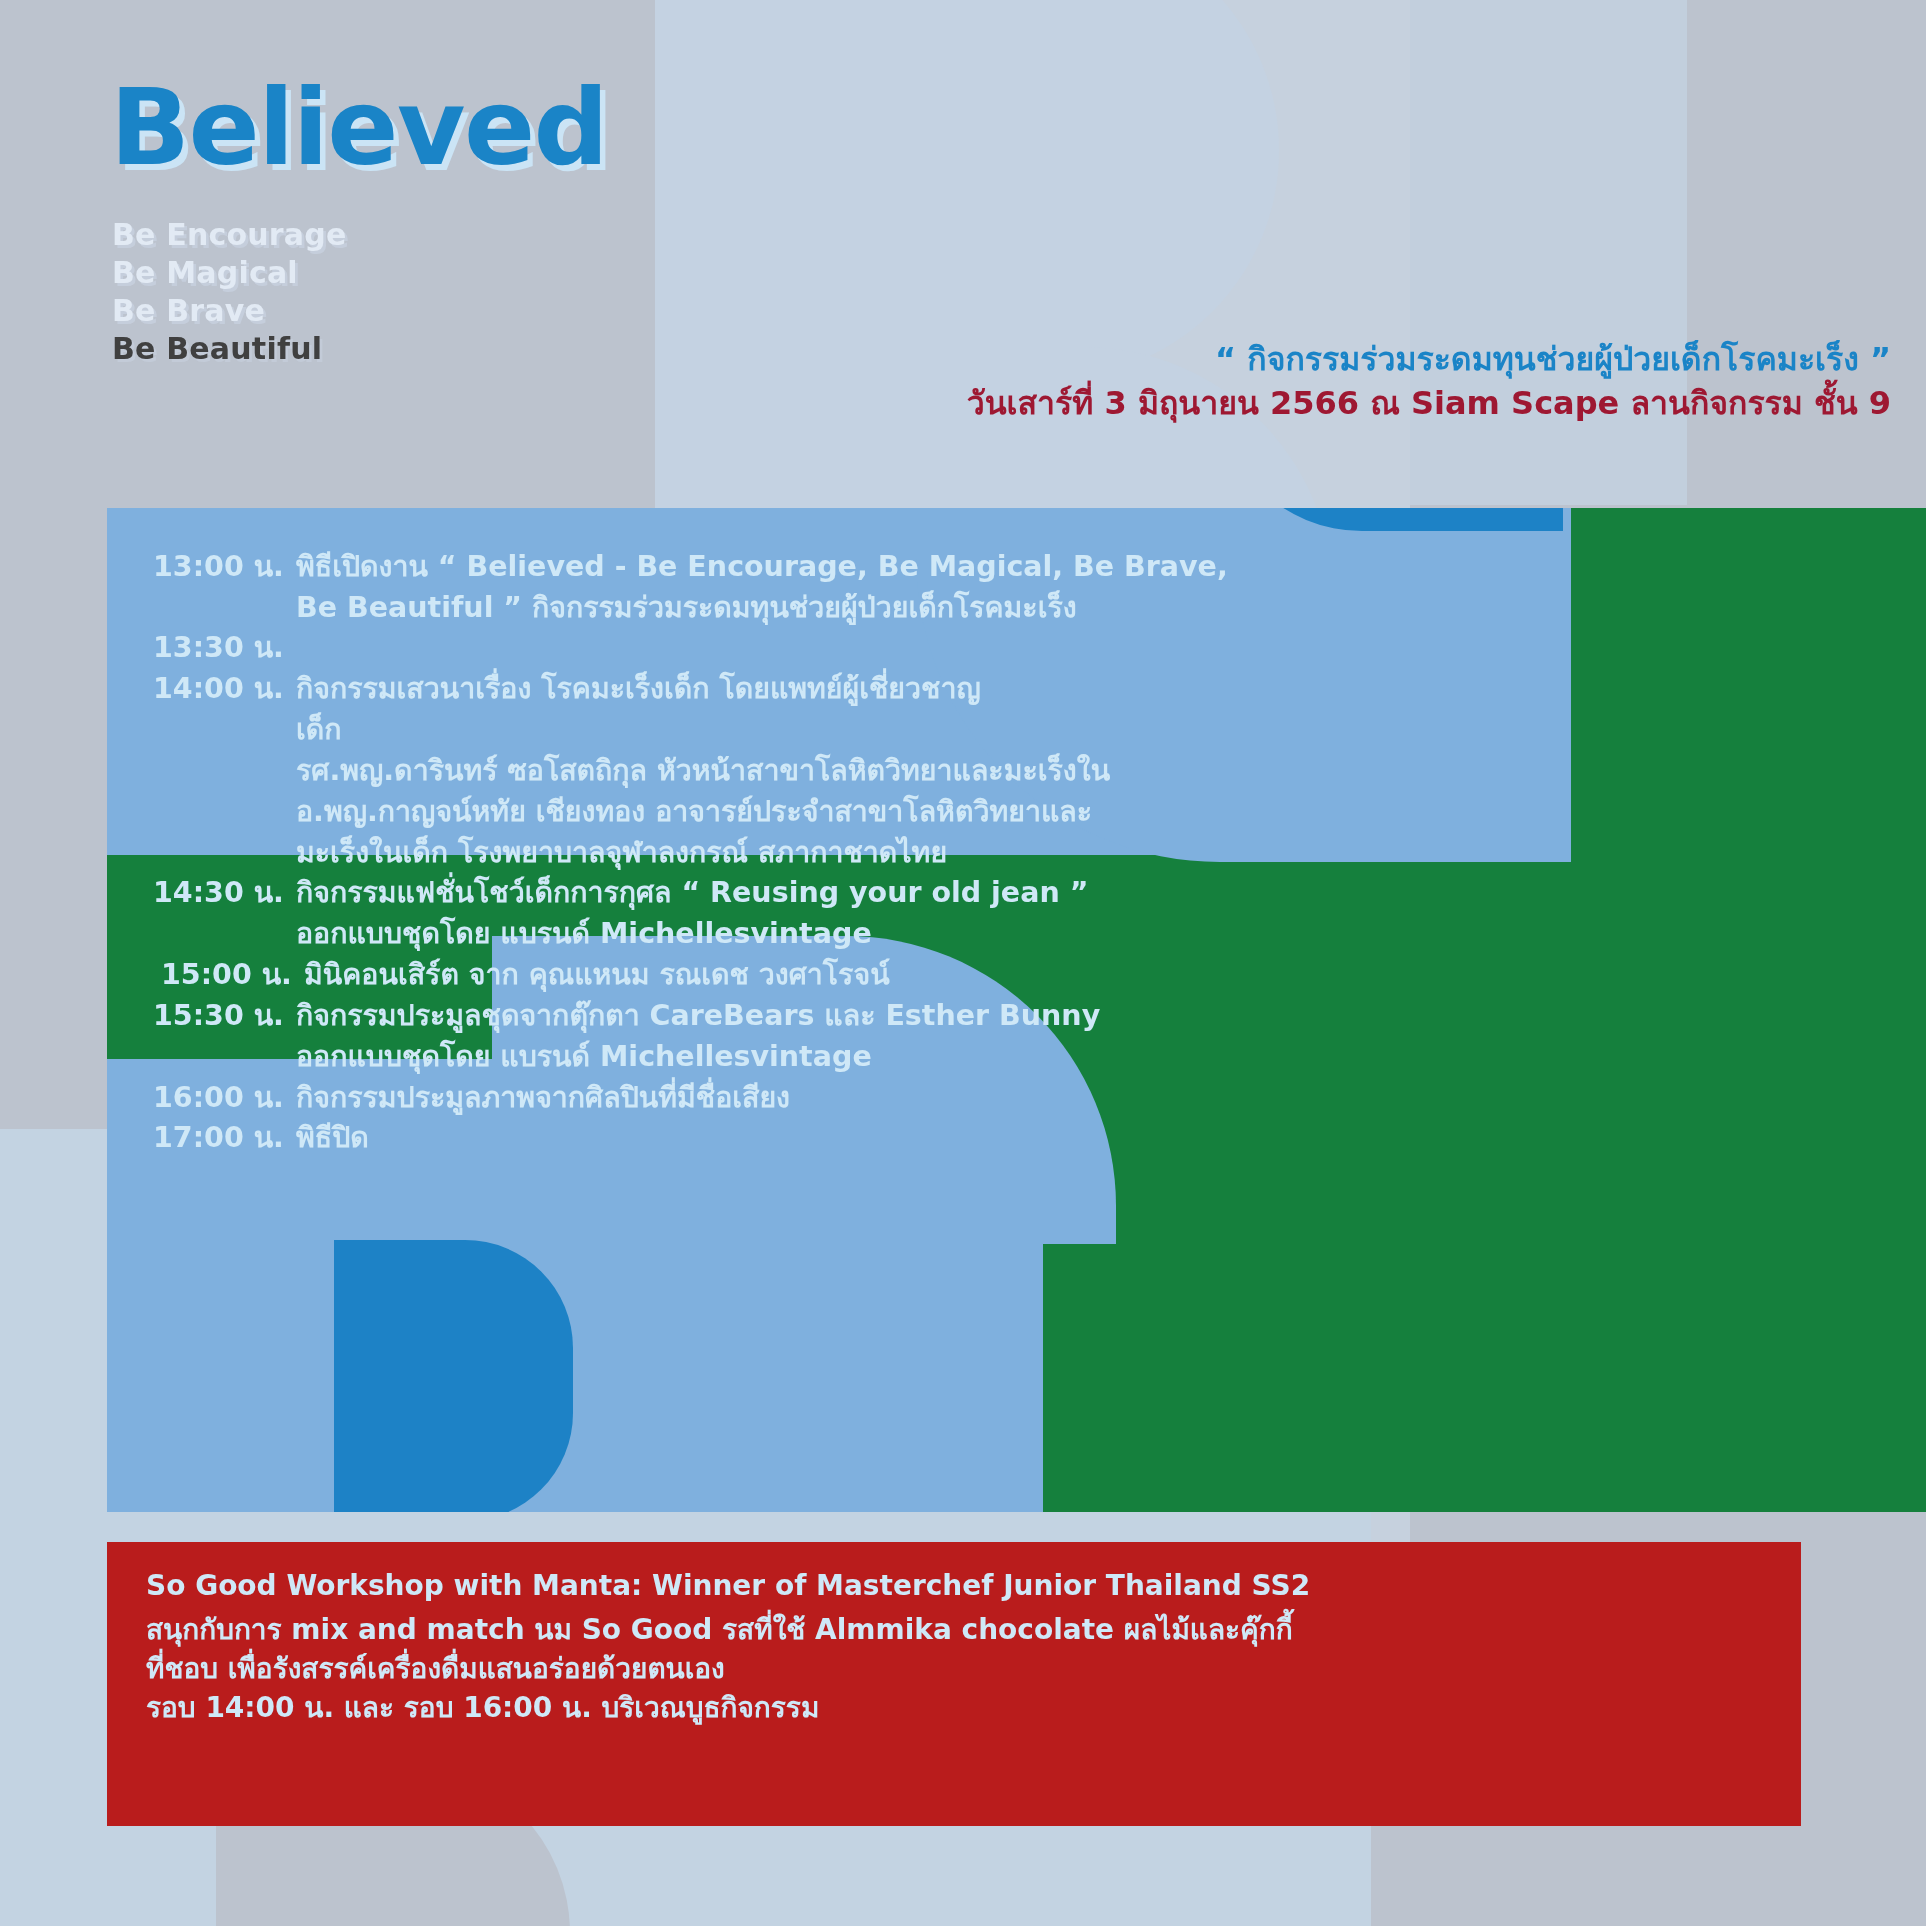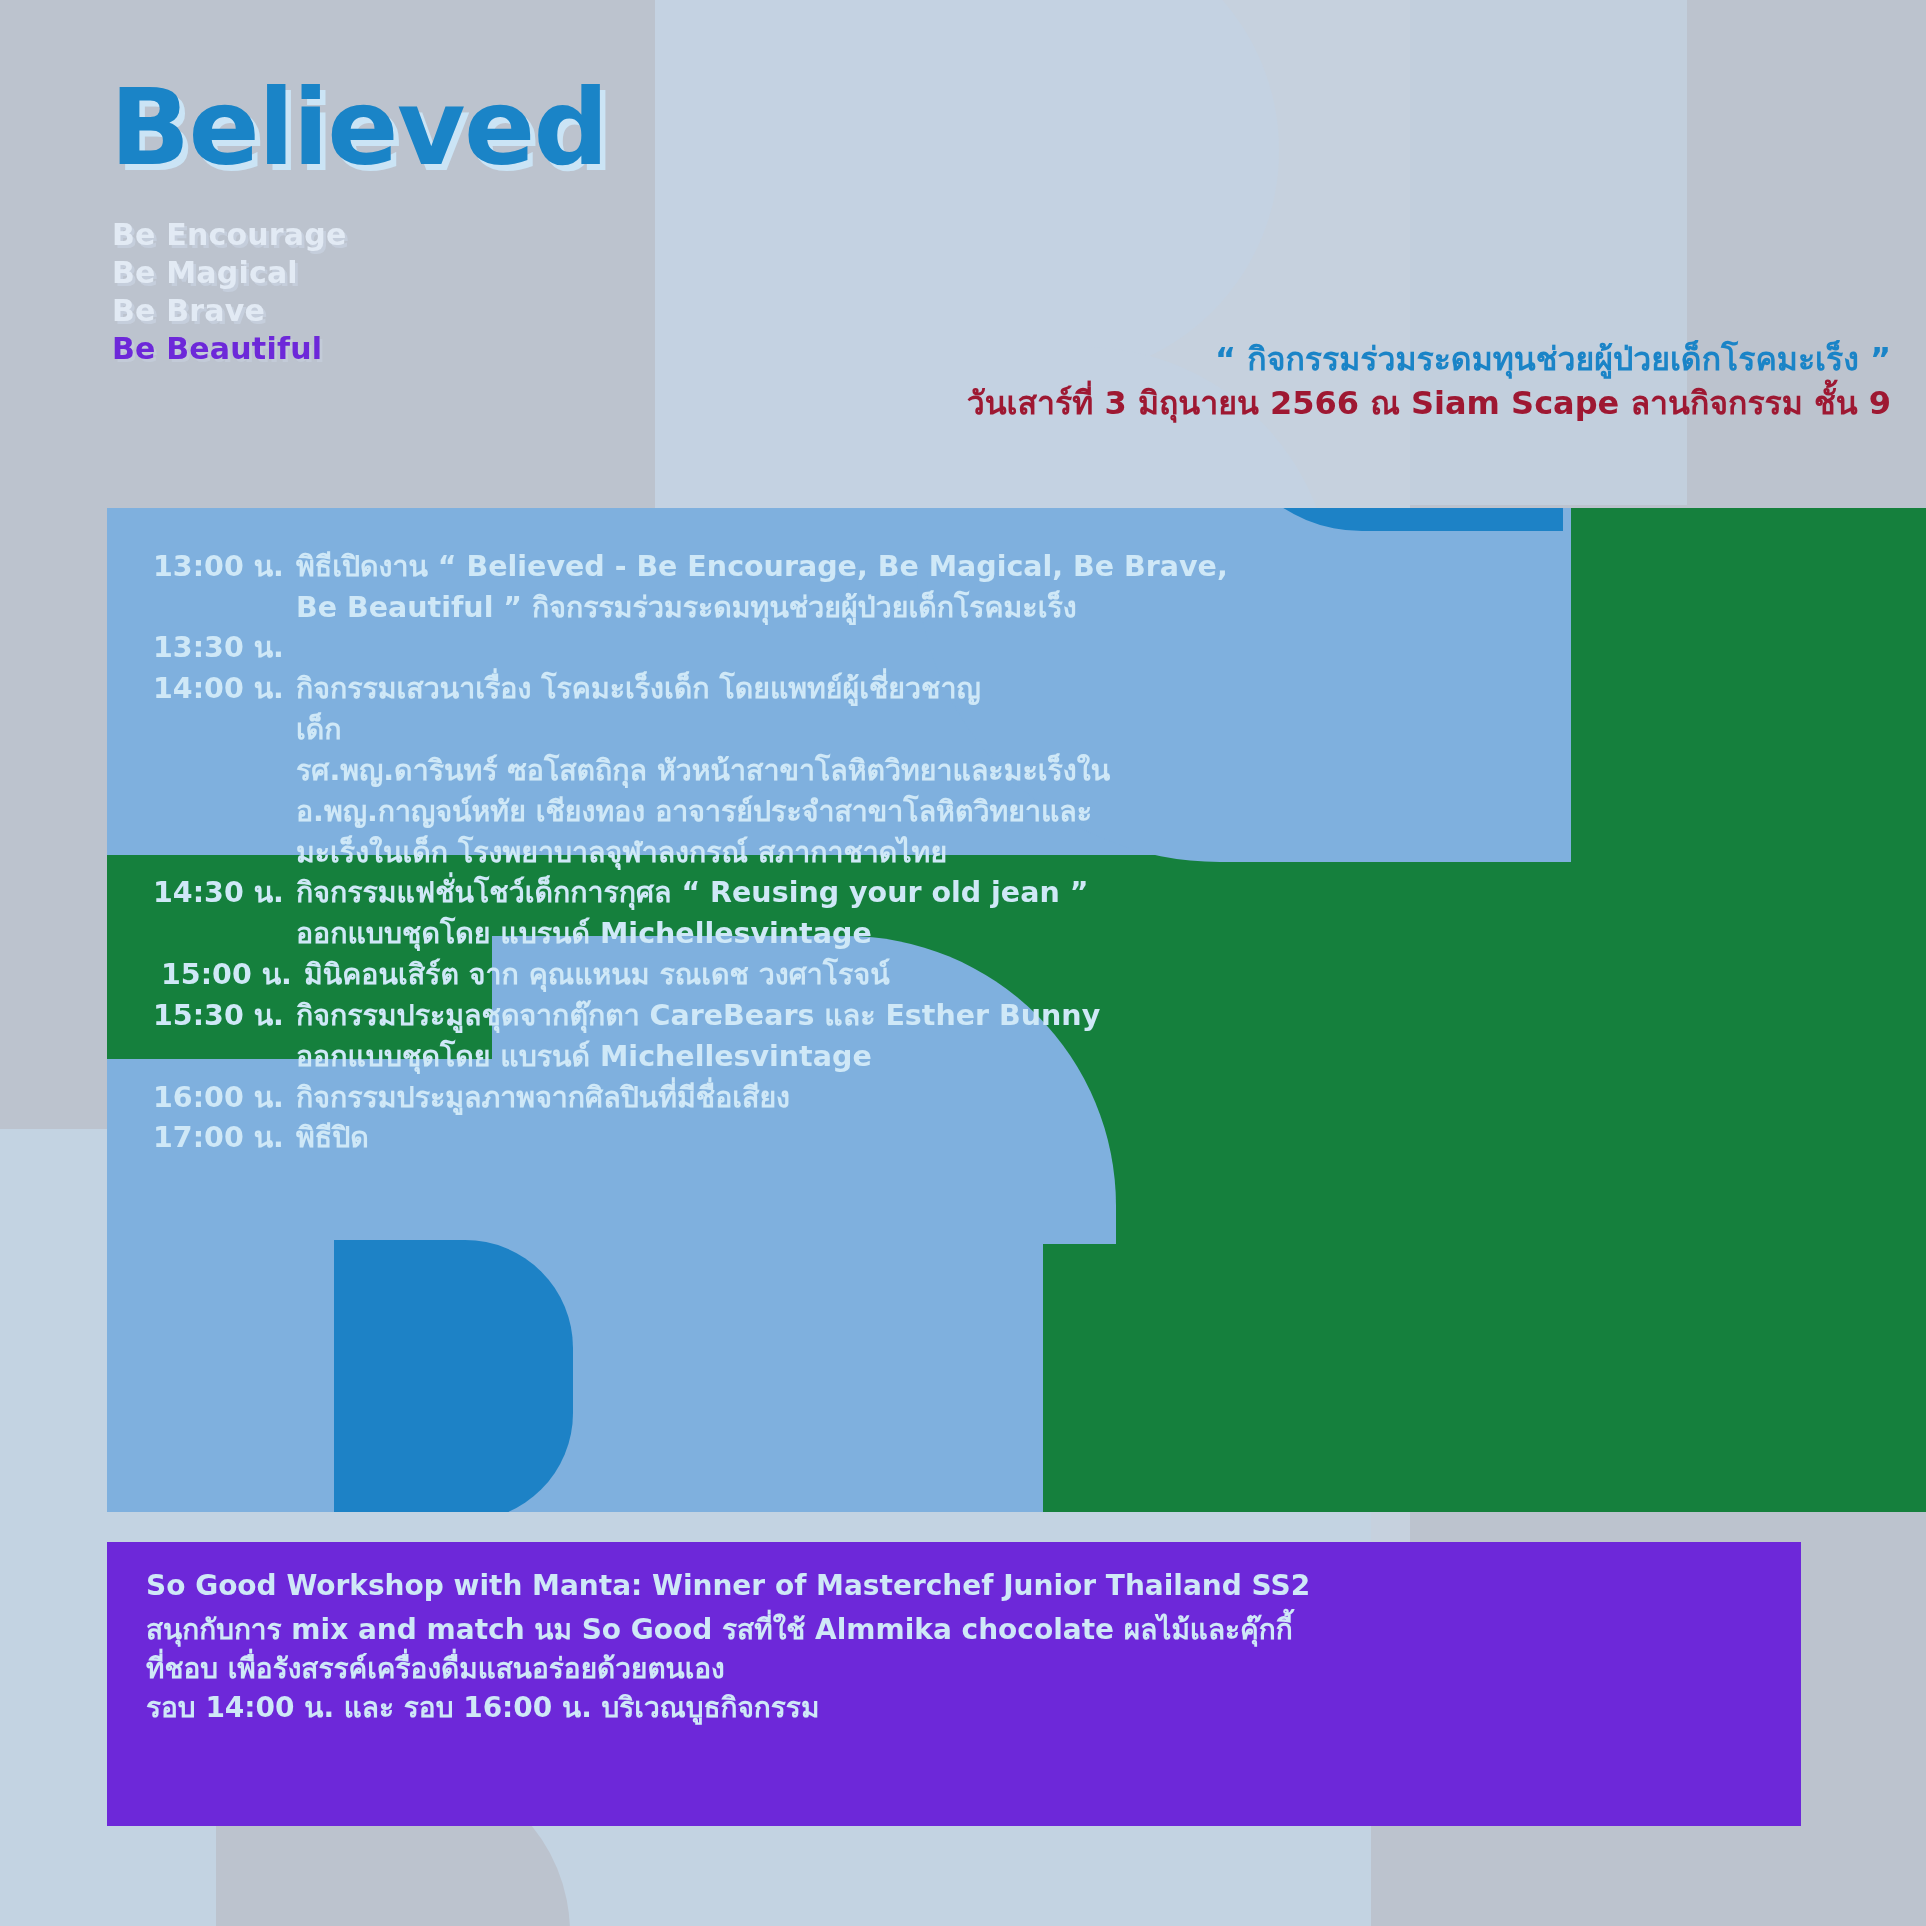--- a/index.html
+++ b/index.html
@@ -79,21 +79,21 @@
     color:#1a84c7;letter-spacing:-1.5px;
     text-shadow:5.4px 6.2px 0 #cbe4f5;
     font-family:"DejaVu Sans","Liberation Sans",sans-serif;
   }
   .taglines{position:absolute;left:112px;top:216px;}
   .tagline{
     font-size:30px;line-height:38px;font-weight:700;
     color:#e2eaf4;letter-spacing:0.2px;
     text-shadow:2.7px 3.1px 0 rgba(200,210,224,.75);
   }
-  .tagline.accent{color:#6d28d9;text-shadow:2.7px 3.1px 0 rgba(200,210,224,.55);}
+  .tagline.accent{color:#404040;text-shadow:2.7px 3.1px 0 rgba(200,210,224,.55);}
 
   .header-right{
     position:absolute;right:35px;top:339px;width:1171px;text-align:right;
   }
   .hr-line1{
     font-size:32px;line-height:40px;font-weight:700;color:#1a84c7;
     white-space:nowrap;
   }
   .hr-line2{
     font-size:32px;line-height:40px;font-weight:700;color:#9e1832;
@@ -144,21 +144,21 @@
     white-space:nowrap;
   }
   .row .desc{
     font-size:28.5px;line-height:41px;font-weight:700;
   }
   .row .desc .l{display:block;white-space:nowrap;}
 
   
   .redbox{
     position:absolute;left:107px;top:1542px;width:1694px;height:284px;
-    background:#6d28d9;overflow:hidden;
+    background:#b91c1c;overflow:hidden;
   }
   .redbox .inner{
     position:absolute;left:39px;top:24px;right:15.4px;
     color:#cfe8f7;
   }
   .rb-title{
     font-size:28px;line-height:39px;font-weight:700;white-space:nowrap;
   }
   .rb-line{
     font-size:28px;line-height:39px;font-weight:700;white-space:nowrap;

